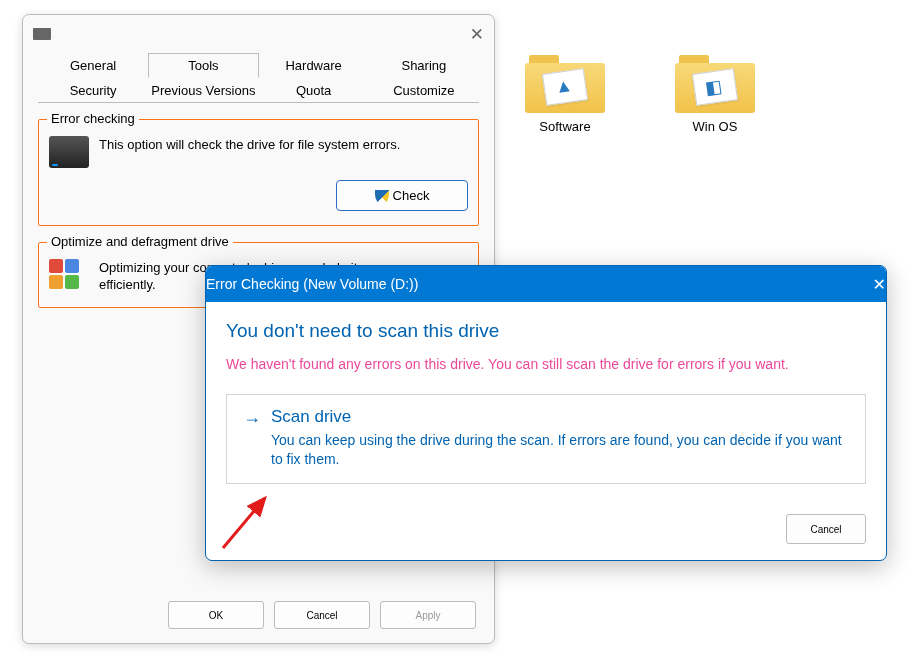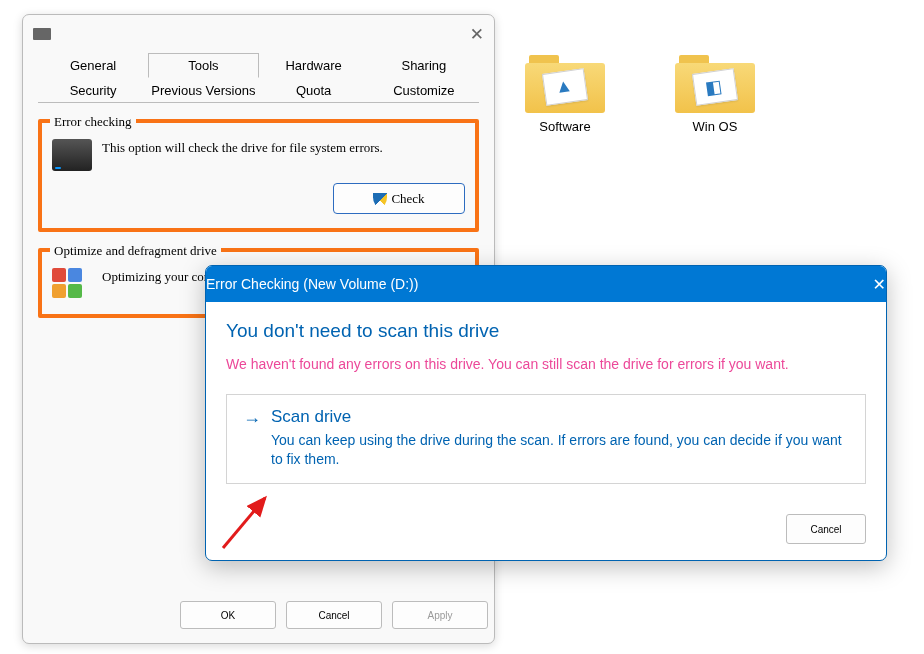--- a/index.html
+++ b/index.html
@@ -111,26 +111,25 @@
     border-bottom-color: #f9f9f9;
     background: #f9f9f9;
   }
   .tab-underline {
     border-top: 1px solid #bcbcbc;
     margin-top: -1px;
   }
 
   .groupbox {
     margin: 16px 15px 0 15px;
-    border: 4px solid #f97316;
+    border: 1px solid #f97316;
     border-radius: 2px;
     padding: 10px 10px 14px 10px;
     background: #f9f9f9;
     position: relative;
-    font-family: Liberation Serif, serif;
   }
   .groupbox > .legend {
     position: absolute;
     top: -9px;
     left: 8px;
     background: #f9f9f9;
     padding: 0 4px;
     font-size: 13px;
     color: #000;
   }
@@ -194,21 +193,21 @@
     background:
       linear-gradient(135deg,#1d6db5 50%, transparent 50%),
       linear-gradient(45deg, transparent 50%, #f5c427 50%);
     border-radius: 0 0 50% 50% / 0 0 70% 70%;
     transform: translateY(1px);
   }
 
   .bottom-buttons {
     position: absolute;
     bottom: 14px;
-    right: 6px;
+    right: 18px;
     display: flex;
     gap: 10px;
   }
   .std-btn {
     width: 94px;
     height: 26px;
     border: 1px solid #bcbcbc;
     border-radius: 3px;
     background: #fdfdfd;
     font-size: 10px;

